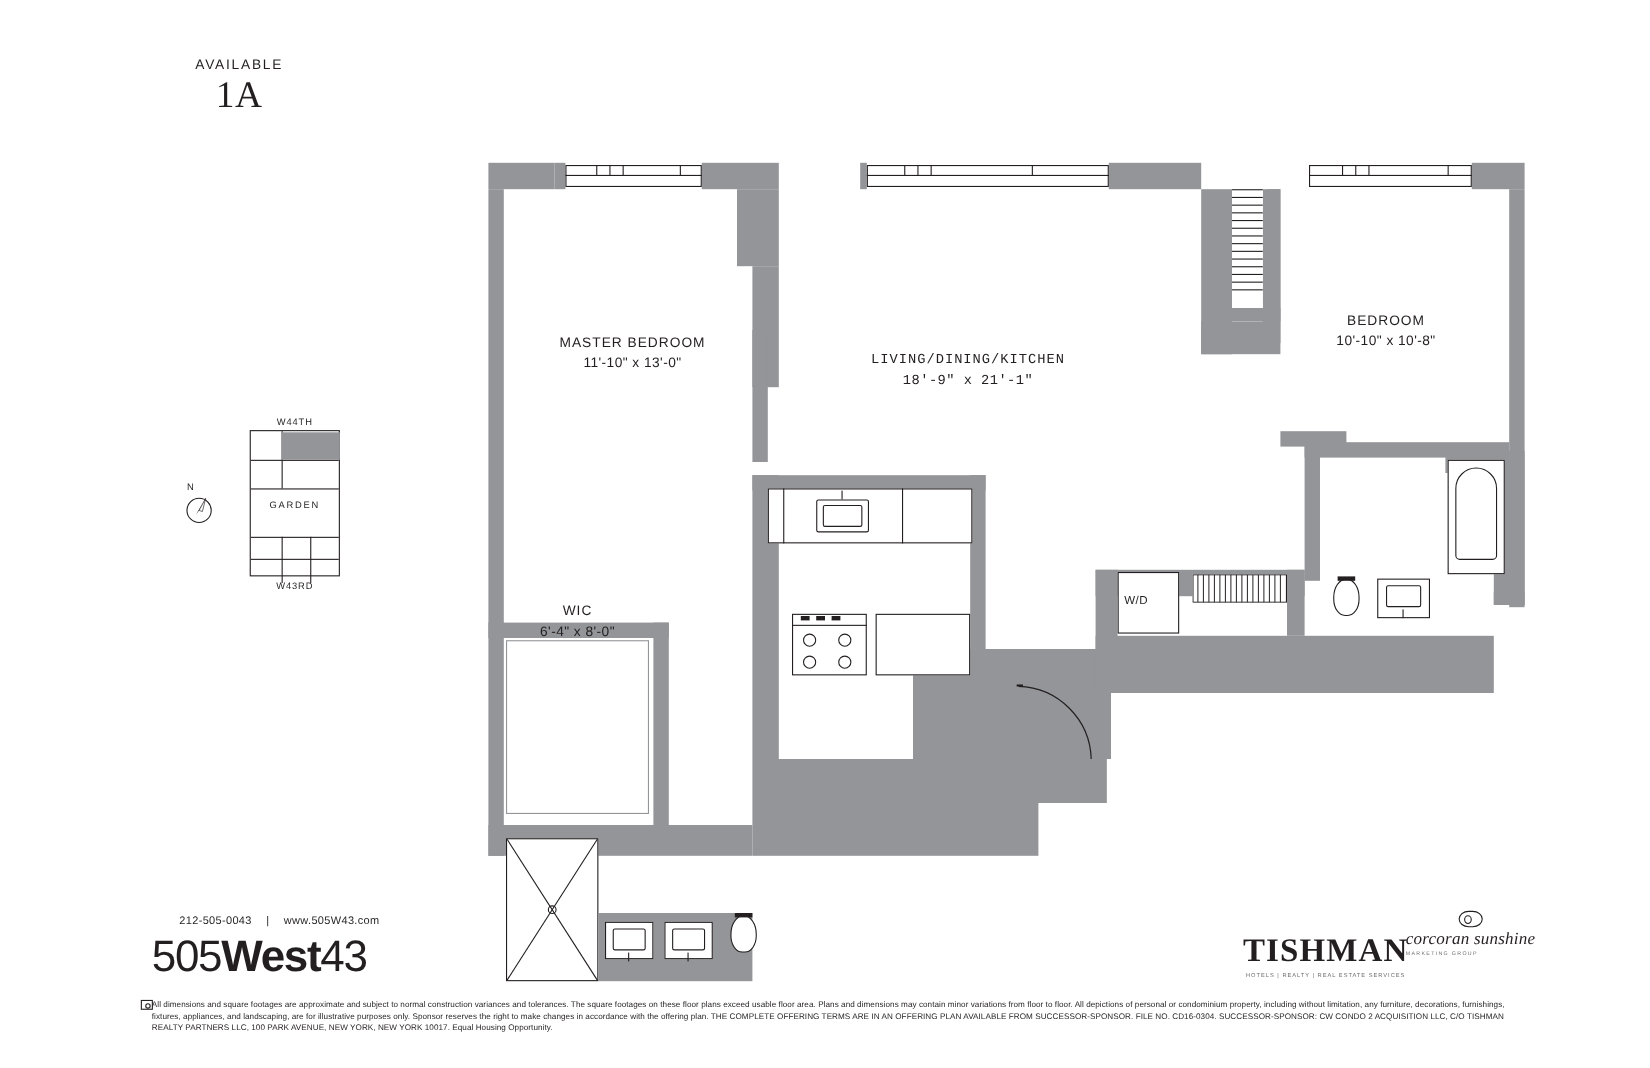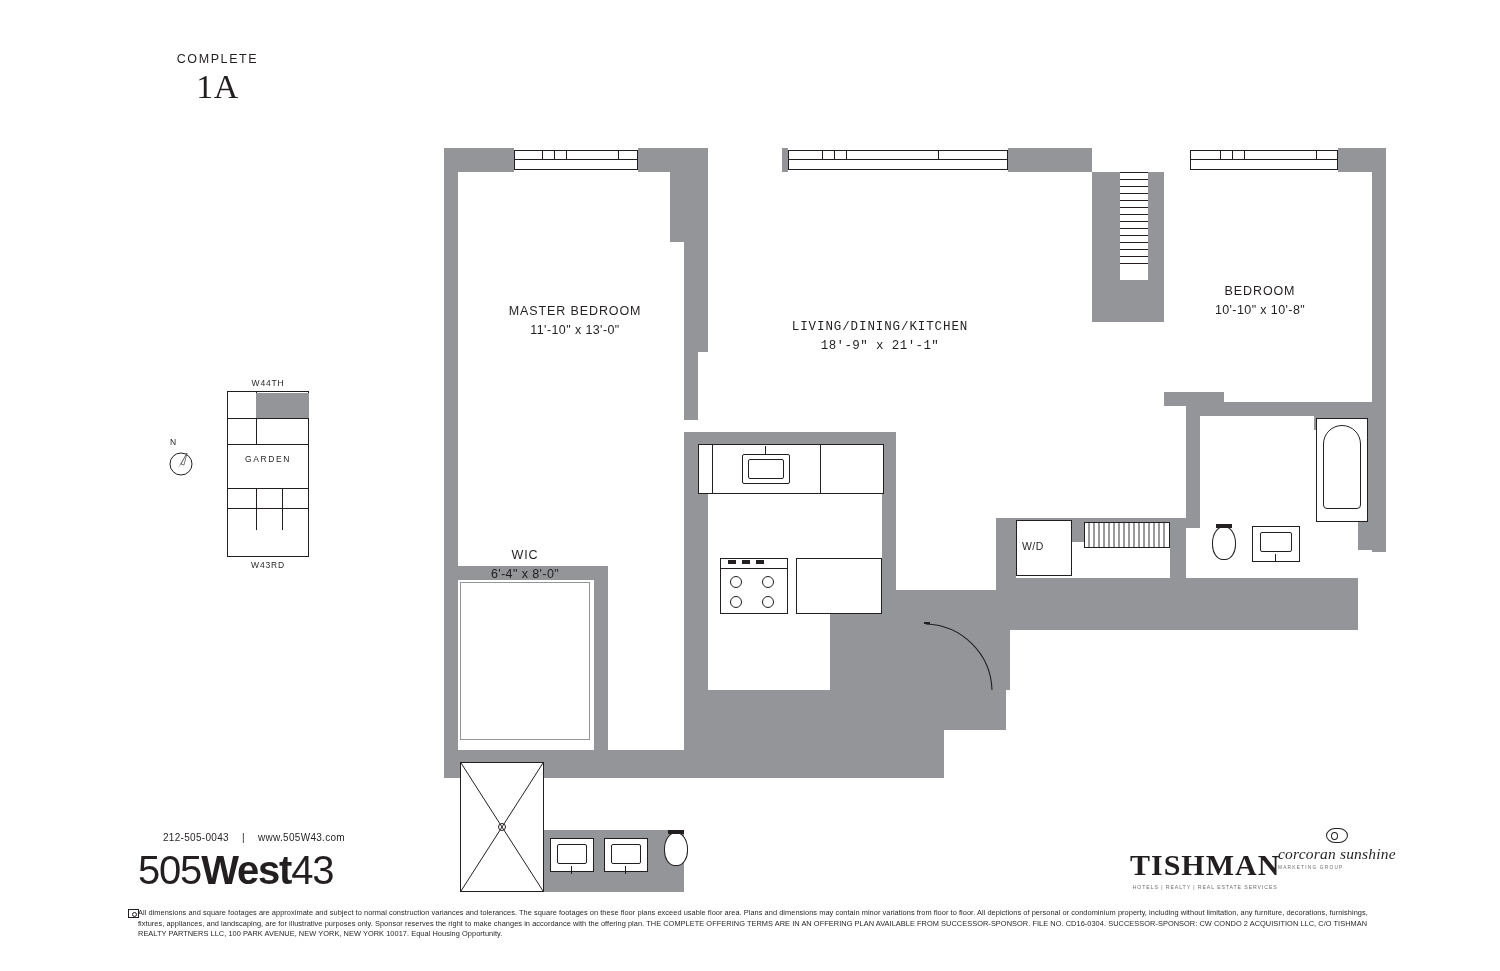--- a/index.html
+++ b/index.html
@@ -33,21 +33,21 @@
 
   
   #keymap { left:205px; top:378px; width:130px; }
   #keymap .street {
     font-size:8.5px; letter-spacing:0.8px; text-align:center;
     width:90px; margin-left:18px;
   }
   #keymap .street.top { margin-bottom:3px; }
   #keymap .street.bottom { margin-top:3px; }
   .block {
-    position:relative; width:82px; height:166px;
+    position:relative; width:82px; height:133px;
     margin-left:22px;
     border:1.1px solid #231f20;
     box-sizing:border-box;
   }
   .block .hline { position:absolute; left:0; right:0; height:0; border-top:1.1px solid #231f20; }
   .block .vline { position:absolute; top:0; bottom:0; width:0; border-left:1.1px solid #231f20; }
   .block .fill {
     position:absolute; background:#939598;
   }
   #keymap .garden-label {
@@ -122,21 +122,21 @@
   }
   #disclaimer .camera:after{
     content:""; position:absolute; left:3px; top:2px; width:3px; height:3px;
     border:1px solid #231f20; border-radius:50%;
   }
 </style>
 </head>
 <body>
 
 <div id="header" class="abs">
-  <div id="residence-label">COMPLETE</div>
+  <div id="residence-label">AVAILABLE</div>
   <div id="unit-name">1A</div>
 </div>
 
 <div id="keymap" class="abs">
   <div class="street top">W44TH</div>
   <div class="block">
 
     <div class="hline" style="top:26px;"></div>
     <div class="hline" style="top:52px;"></div>
     <div class="hline" style="top:96px;"></div>

